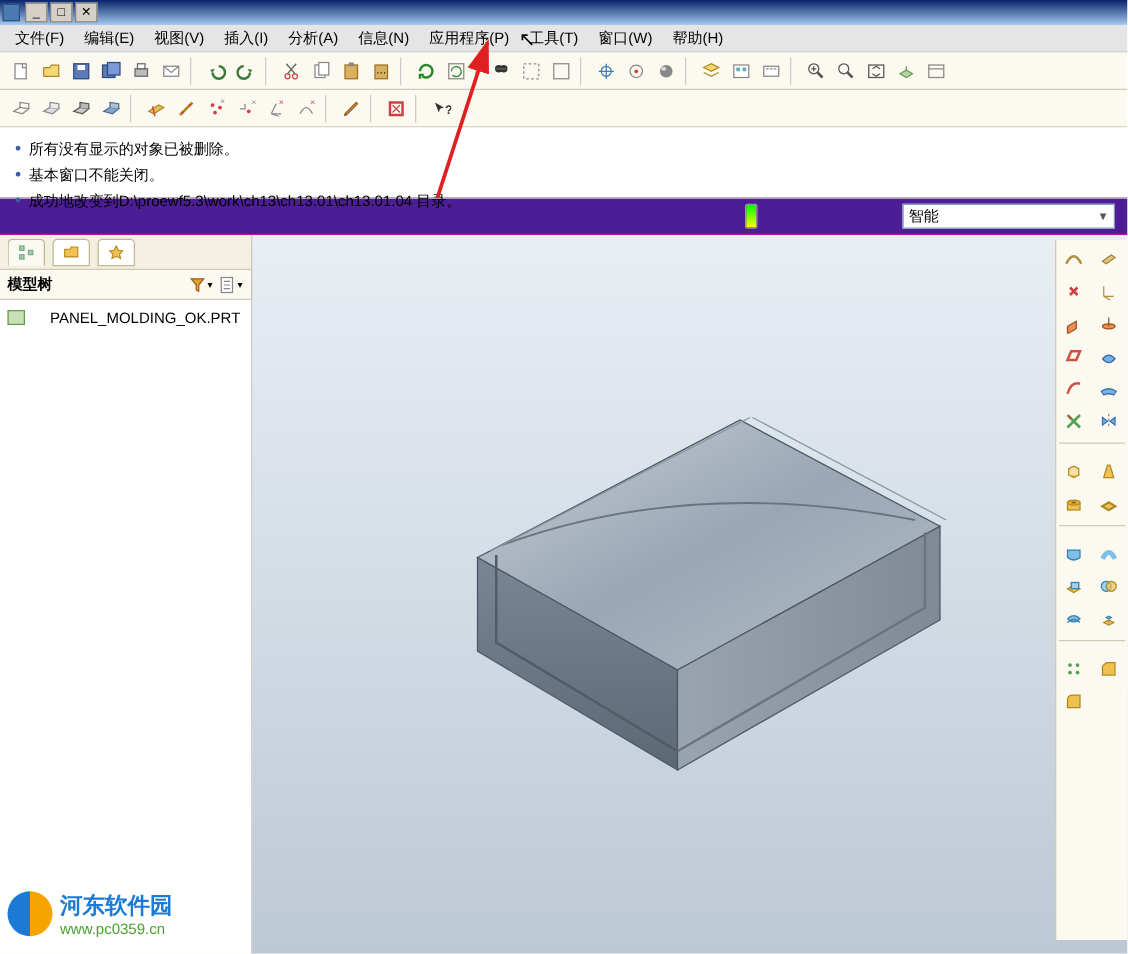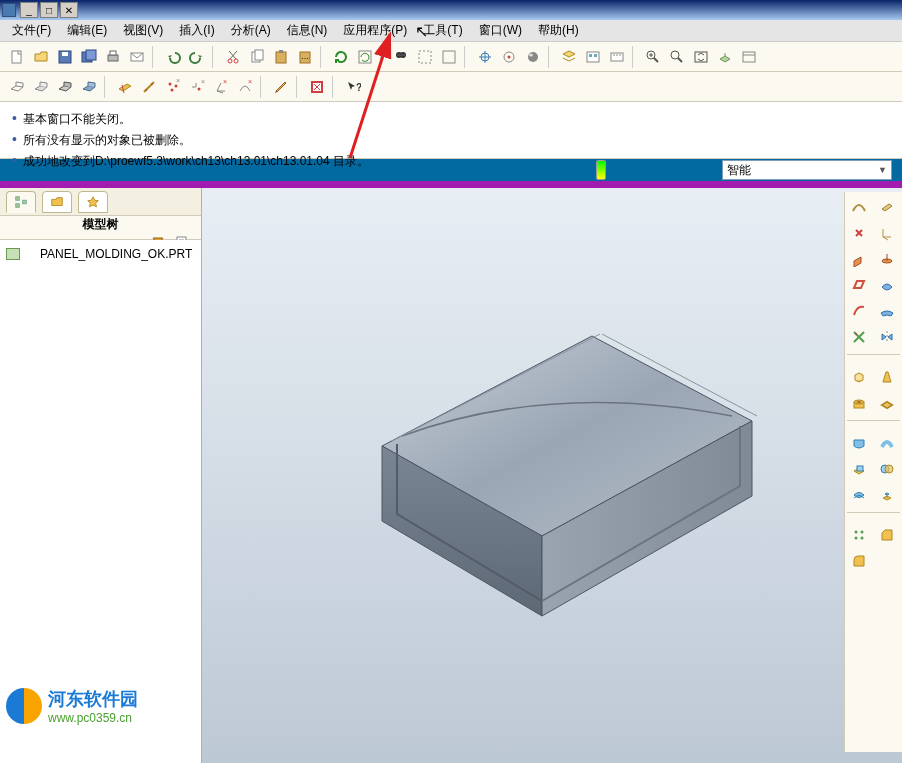--- a/index.html
+++ b/index.html
@@ -20,54 +20,54 @@
 .toolbar.row2 { height: 30px; }
 .tb-btn { width: 22px; height: 22px; border: 1px solid transparent; display:flex; align-items:center; justify-content:center; border-radius:3px; }
 .tb-sep { width: 6px; height: 22px; border-left:1px solid #ccc; margin:0 2px; }
 .tb-btn svg { width:16px; height:16px; }
 
 .messages { background:#fff; padding: 6px 12px; font-size:12px; height: 56px; }
 .messages .msg { color:#000; line-height:1.5; }
 .messages .msg::before { content:"•"; color:#3b5ba5; margin-right:6px; font-size:14px; }
 .msg-blue { color:#000; }
 
-.subbar { height: 30px; background:#0369a1; border-top:1px solid #d0cbb8; border-bottom:7px solid #a21caf; display:flex; align-items:center; padding:0 10px; }
+.subbar { height: 30px; background:#4c1d95; border-top:1px solid #d0cbb8; border-bottom:1px solid #a21caf; display:flex; align-items:center; padding:0 10px; }
 .subbar .spacer { flex:1; }
 .subbar .light { width:10px; height:20px; border:1px solid #999; background:linear-gradient(#0f0,#ff0); margin-right:6px; border-radius:2px;}
 .subbar .dd { width:170px; height:20px; border:1px solid #7f9db9; background:#fff; display:flex; align-items:center; padding:0 4px; }
 .subbar .dd .dd-arrow { margin-left:auto; font-size:9px; color:#555;}
 
 .workarea { display:flex; height: calc(763px - 20px - 22px - 30px - 30px - 56px - 30px); position:relative; }
 
 .sidebar { width:202px; border-right:1px solid #b0b0b0; display:flex; flex-direction:column; background:#fbf9f0; }
 .sidebar .tabs { height:28px; display:flex; align-items:center; gap:6px; padding:0 6px; background:#f3efe1; border-bottom:1px solid #d0cbb8;}
 .sidebar .tabs .tab { width:30px; height:22px; border:1px solid #c0b890; border-radius:4px 4px 0 0; background:#fff; display:flex; align-items:center; justify-content:center;}
 .sidebar .tabs .tab.active { background:#fbf9f0; border-bottom-color:#fbf9f0;}
-.sidebar .panel-head { height:24px; display:flex; align-items:center; padding:0 6px; border-bottom:1px solid #d0cbb8;flex-direction:column;}
+.sidebar .panel-head { height:24px; display:flex; align-items:center; padding:0 6px; border-bottom:1px solid #d0cbb8;}
 .sidebar .panel-head .lbl { font-weight:bold; }
 .sidebar .panel-head .tools { margin-left:auto; display:flex; gap:2px;}
 .sidebar .panel-head .tools .tb-btn{ width:22px; height:20px;}
 .tree { background:#fff; flex:1; padding:6px; font-size:12px; }
 .tree .node { display:flex; align-items:center; gap:20px; padding:1px 0;}
 .tree .indent1 { padding-left:18px;}
 .tree .icn { width:14px; height:12px; display:inline-block;}
 .icn-doc{ background:#c8e0b8; border:1px solid #6a9a50;}
 .icn-feat{ background:#59a04c; border:1px solid #2c6020; border-radius:2px;}
 .icn-ins{ width:0; height:0; border-top:5px solid transparent; border-bottom:5px solid transparent; border-left:9px solid #d02020; display:inline-block;}
 
 .canvas { flex:1; background:linear-gradient(#e8eef4,#cfd8e2 60%,#bcc8d4); position:relative; overflow:hidden;}
 .canvas svg.model { position:absolute; top:50%; left:50%; transform:translate(-50%,-50%); }
 
 .right-tools { position:absolute; right:0; top:192px; width:58px; background:#fbf9f0; border-left:1px solid #d0cbb8; display:flex; flex-wrap:wrap; padding:4px 2px; gap:4px; align-content:flex-start; height:560px;}
 .right-tools .rt-btn{ width:24px; height:22px; border:1px solid transparent; display:flex; align-items:center; justify-content:center; border-radius:3px;}
 .right-tools .rt-sep { width:100%; height:6px; border-top:1px solid #d0cbb8; margin:2px 0;}
 
 .model-tree-scroll{ overflow:auto; }
 
-.watermark { position:absolute; left:6px; bottom:38px; display:flex; align-items:center; gap:6px; pointer-events:none;}
+.watermark { position:absolute; left:6px; bottom:13px; display:flex; align-items:center; gap:6px; pointer-events:none;}
 .watermark .logo { width:36px; height:36px; border-radius:50%; background:conic-gradient(#f7a400 0 180deg,#1a7ad6 180deg 360deg); display:flex; align-items:center; justify-content:center; color:#fff; font-weight:bold;}
 .watermark .txt .t1{ font-size:18px; font-weight:bold; color:#1a7ad6;}
 .watermark .txt .t2{ font-size:12px; color:#4aa030;}
 
 .red-arrow { position:absolute; pointer-events:none; }
 </style>
 </head>
 <body>
 
 <div class="titlebar">
@@ -355,22 +355,22 @@
   <div class="tb-sep"></div>
   <div class="tb-btn">
       <svg viewBox="0 0 16 16">
         <path d="M3 3l3 8 1-3 3-1z" fill="#333"></path>
         <text x="11" y="12" font-size="10" font-weight="bold" fill="#333">?</text>
       </svg>
     </div>
 </div>
 
 <div class="messages">
+  <div class="msg msg-blue">所有没有显示的对象已被删除。</div>
   <div class="msg msg-blue">基本窗口不能关闭。</div>
-  <div class="msg msg-blue">所有没有显示的对象已被删除。</div>
   <div class="msg msg-blue">成功地改变到D:\proewf5.3\work\ch13\ch13.01\ch13.01.04 目录。</div>
 </div>
 
 <div class="subbar">
   <div class="spacer"></div>
   <div class="light"></div>
   <div style="width:110px"></div>
   <div class="dd">
     <span>智能</span>
     <span class="dd-arrow">▼</span>

